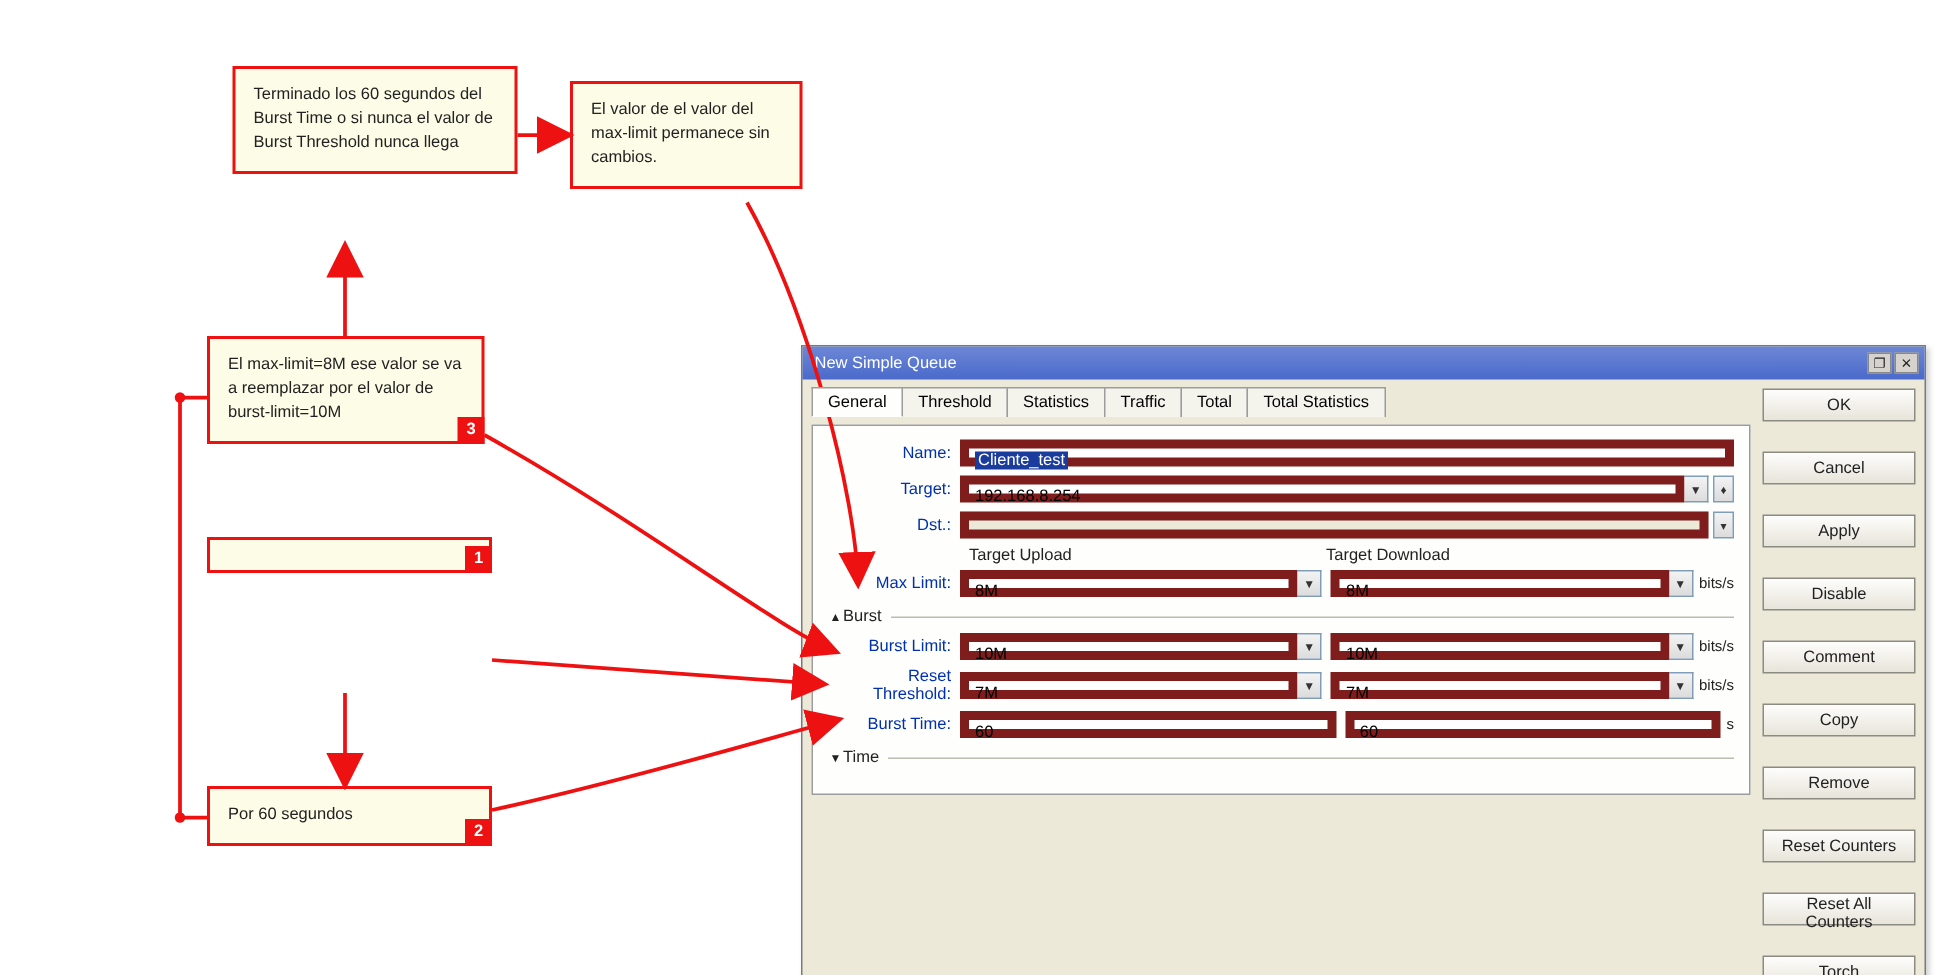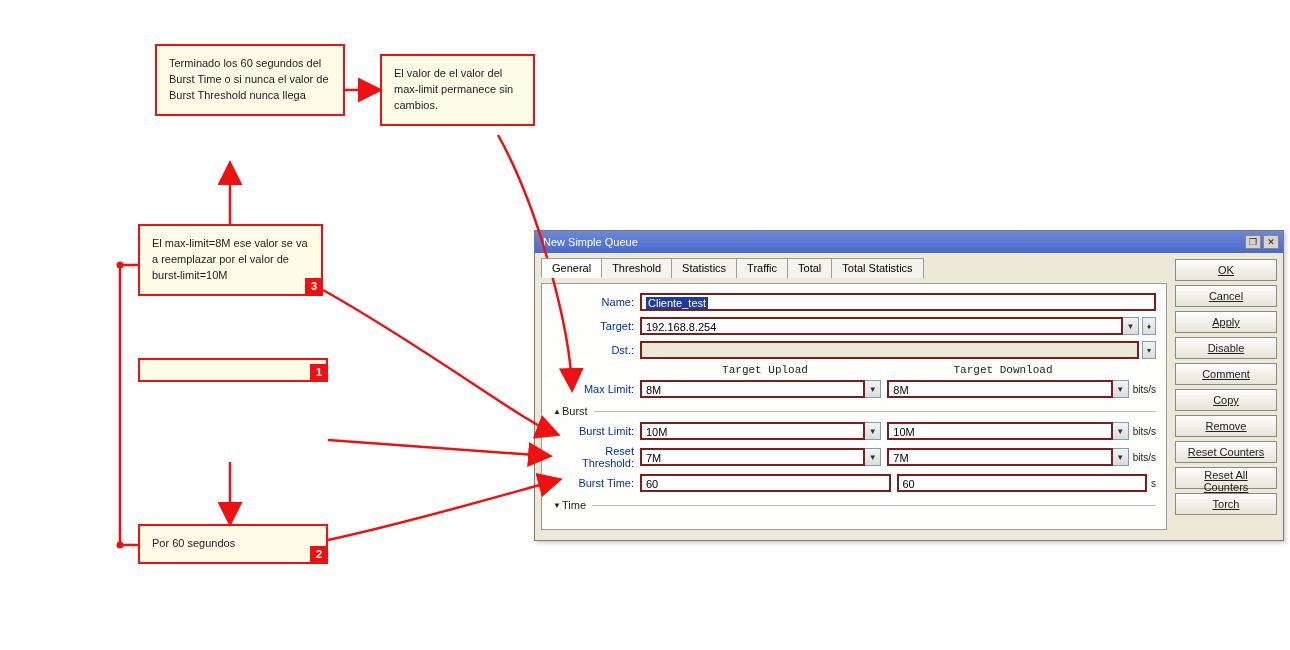--- a/index.html
+++ b/index.html
@@ -86,21 +86,21 @@
   }
   .lbl {
     width: 88px;
     text-align: right;
     padding-right: 6px;
     color: #0030b0;
     font-size: 11px;
   }
   .inp {
     height: 18px;
-    border: 2px solid #7f1d1d;
+    border: 6px solid #7f1d1d;
     background: #fff;
     padding: 0 4px;
     font-size: 11px;
     line-height: 16px;
   }
   .sel {
     display: flex;
     align-items: stretch;
   }
   .sel .inp { flex: 1; }
@@ -127,32 +127,31 @@
     margin: 4px 0 2px 0;
     color: #222;
   }
   .section-hdr .tri { width: 10px; text-align: center; font-size: 8px; }
   .colhdrs {
     display: flex;
     margin-left: 94px;
     margin-bottom: 3px;
     color: #222;
   }
-  .colhdrs div { flex: 1; text-align: center; font-family: Liberation Mono, monospace; }
+  .colhdrs div { flex: 1; text-align: left; }
   .sidebtn {
     display: block;
     width: 100%;
     height: 22px;
-    margin-bottom: 4px;
+    margin-bottom: 20px;
     background: linear-gradient(#fdfdfc,#e7e4d9);
     border: 1px solid #8b8b83;
     font-size: 11px;
     color: #222;
     cursor: pointer;
-    text-decoration: underline;
   }
   .name-sel {
     background: #1a3c9c;
     color: #fff;
     padding: 0 2px;
   }
   svg.overlay {
     position: absolute;
     left: 0; top: 0;
     width: 1290px; height: 650px;

